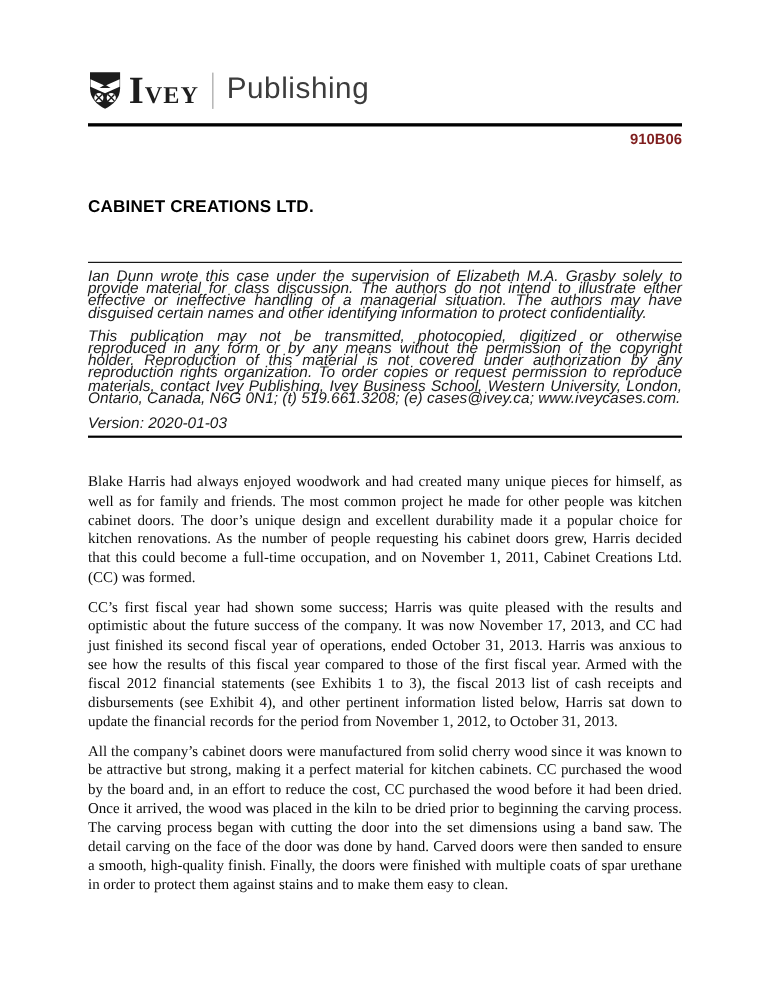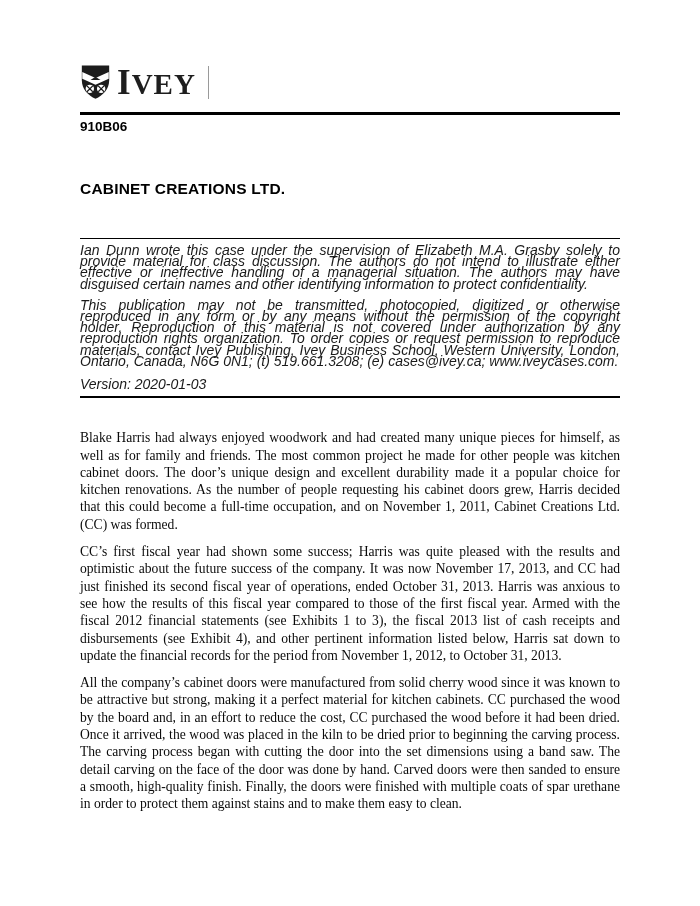--- a/index.html
+++ b/index.html
@@ -32,43 +32,43 @@
   .wordmark {
     font-family: "Liberation Serif", serif;
     font-weight: 700;
     color: #1e1e1e;
     letter-spacing: 1px;
     line-height: 1;
     display: flex;
     align-items: baseline;
   }
   .wordmark .cap { font-size: 35px; }
-  .wordmark .rest { font-size: 29px; }
+  .wordmark .rest { font-size: 22px; }
   .brand-divider {
     width: 1px;
     height: 33px;
     background: #9a9a9a;
     margin: 0 12px 0 12px;
   }
   .brand-sub {
     font-family: "Liberation Sans", sans-serif;
     font-weight: 400;
     font-size: 27px;
     color: #3c3c3c;
     letter-spacing: 0.5px;
     transform: translateY(-2px);
   }
   .rule-thick { border: none; border-top: 3px solid #000000; }
   .doc-number {
     margin-top: 4px;
-    text-align: left;
+    text-align: right;
     font-family: "Liberation Sans", sans-serif;
     font-weight: 700;
     font-size: 13.5px;
-    color: #000000;
+    color: #7f1d1d;
   }
 
   
   .case-title {
     margin-top: 46px;
     font-family: "Liberation Sans", sans-serif;
     font-weight: 700;
     font-size: 15.5px;
     letter-spacing: 0.2px;
     color: #000000;
@@ -130,20 +130,21 @@
         <path d="M11.5 17.8 L22.5 17.8 L17 14.2 Z" fill="#1c1c1c"></path>
         <circle cx="10.8" cy="27.5" r="4.6" fill="#ffffff"></circle>
         <circle cx="23.2" cy="27.5" r="4.6" fill="#ffffff"></circle>
         <path d="M7.6 24.3 l6.4 6.4 M14 24.3 l-6.4 6.4 M20 24.3 l6.4 6.4 M26.4 24.3 l-6.4 6.4" stroke="#1c1c1c" stroke-width="1.4"></path>
       </svg>
       <div class="wordmark">
         <span class="cap">I</span>
           <span class="rest">VEY</span>
       </div>
       <div class="brand-divider"></div>
+      <div class="brand-sub">Publishing</div>
     </div>
 
     <hr class="rule-thick">
 
     <div class="doc-number">910B06</div>
 
     <h1 class="case-title">CABINET CREATIONS LTD.</h1>
 
     <div class="front-matter">
       <p class="justified">Ian Dunn wrote this case under the supervision of Elizabeth M.A. Grasby solely to provide material for class discussion.  The authors do not intend to illustrate either effective or ineffective handling of a managerial situation.  The authors may have disguised certain names and other identifying information to protect confidentiality.</p>

